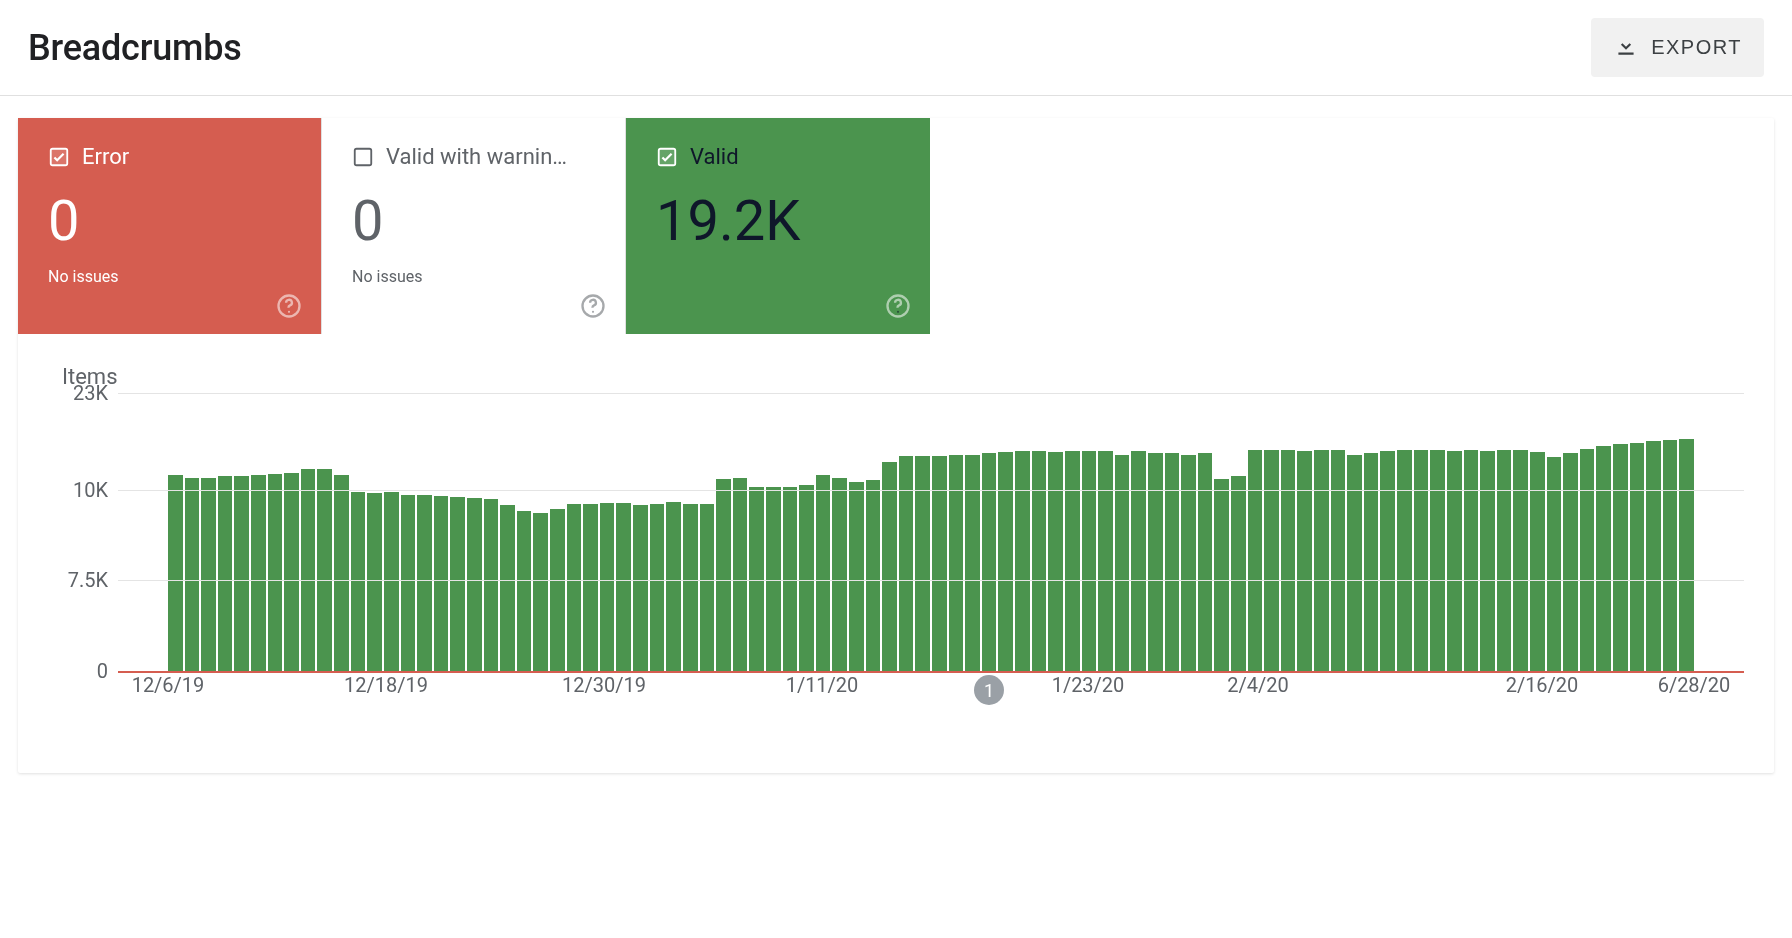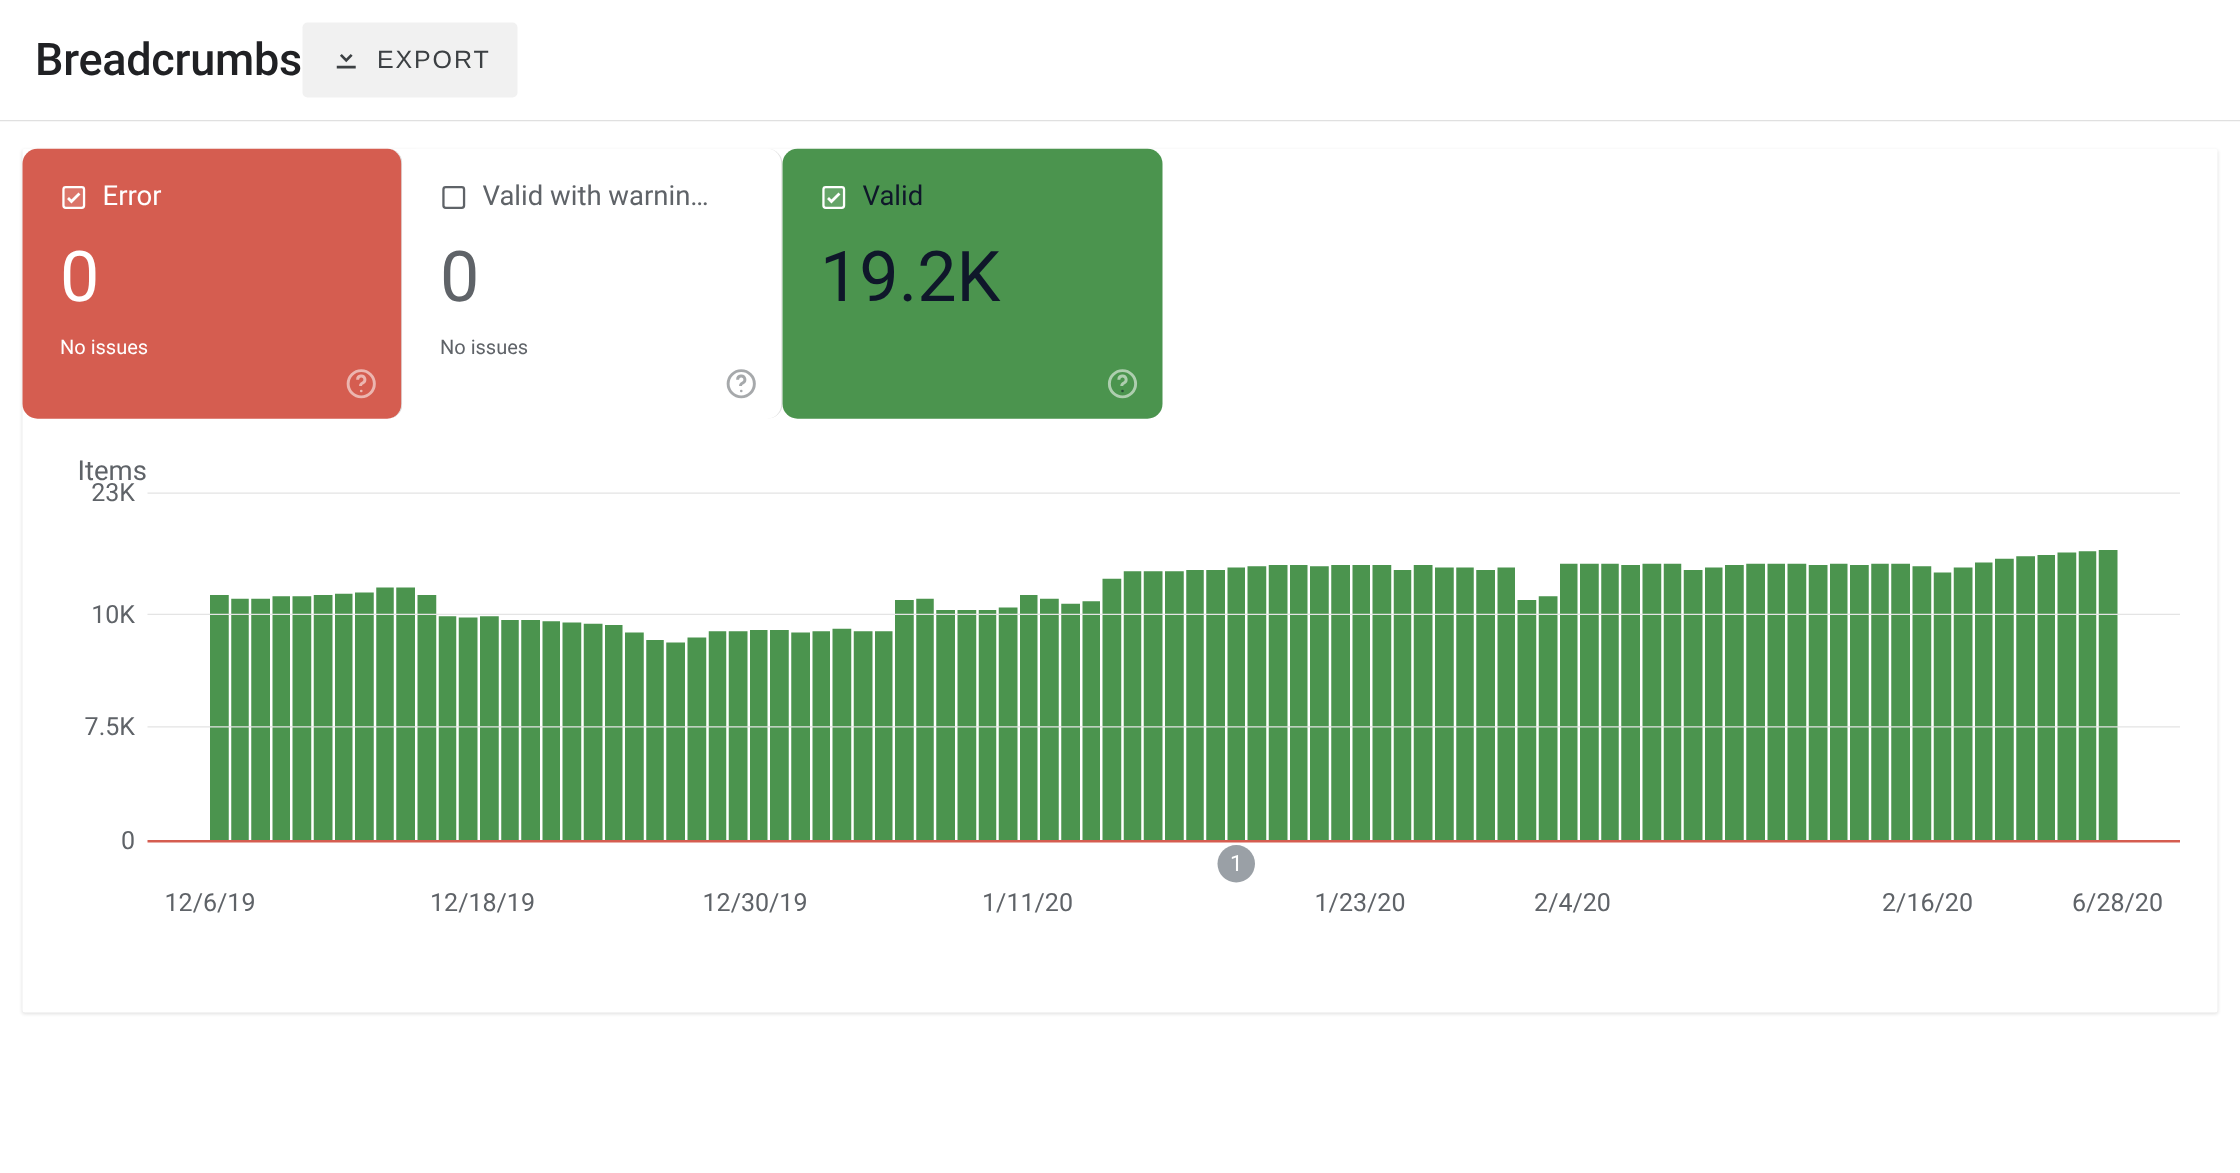--- a/index.html
+++ b/index.html
@@ -1,18 +1,18 @@
 <!DOCTYPE html>
 <html><head>
 <meta charset="utf-8">
 <style>
   * { box-sizing: border-box; }
   html, body { margin: 0; padding: 0; font-family: Roboto, Arial, sans-serif; background: #fff; color: #202124; }
   .header {
-    display: flex; align-items: center; justify-content: flex-start;
+    display: flex; align-items: center; justify-content: space-between;
     padding: 18px 28px 18px 28px; border-bottom: 1px solid #e0e0e0;
   }
   .title { font-size: 36px; font-weight: 500; letter-spacing: -0.2px; color: #202124; }
   .export-btn {
     display: inline-flex; align-items: center; gap: 12px;
     background: #f1f1f1; border: none; padding: 14px 22px; cursor: pointer;
     font-size: 20px; letter-spacing: 1.5px; color: #3c4043; font-weight: 500;
     border-radius: 4px;
   }
   .export-btn svg { width: 26px; height: 26px; fill: #3c4043; }
@@ -22,21 +22,20 @@
     box-shadow: 0 1px 3px rgba(0,0,0,0.12);
     padding-bottom: 30px;
   }
 
   .cards { display: flex; }
   .card {
     width: 304px; height: 216px; position: relative;
     padding: 26px 30px 20px 30px;
     border-right: 1px solid #e0e0e0;
     cursor: pointer;
-    border-radius: 12px;
   }
   .card:last-child { border-right: none; }
   .card-error   { background: #d55d50; color: #fff; }
   .card-warn    { background: #fff; color: #5f6368; }
   .card-valid   { background: #4b944e; color: #0f172a; }
 
   .card-head { display: flex; align-items: center; gap: 12px; font-size: 22px; }
   .card-warn .card-head { color: #5f6368; }
   .chk { width: 22px; height: 22px; flex: 0 0 auto; }
   .chk svg { width: 100%; height: 100%; }
@@ -84,21 +83,21 @@
   .bar { flex: 1 1 0; background: #4b944e; }
 
   .annotation {
     position: absolute; bottom: -34px; transform: translateX(-50%);
     width: 30px; height: 30px; border-radius: 50%; background: #9aa0a6;
     color: #fff; font-size: 18px; display: flex; align-items: center;
     justify-content: center;
   }
 
   .x-axis {
-    position: relative; height: 70px; margin-top: 36px;
+    position: relative; height: 70px; 
   }
   .x-label {
     position: absolute; font-size: 20px; color: #5f6368;
     transform: translateX(-50%); white-space: nowrap;
   }
 </style>
 </head>
 <body>
 
 <div class="header">

